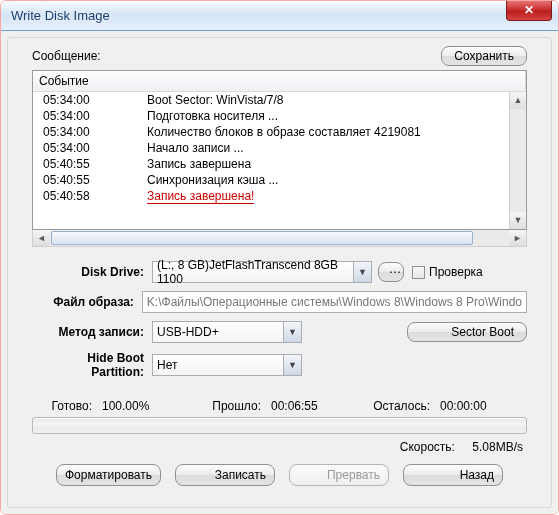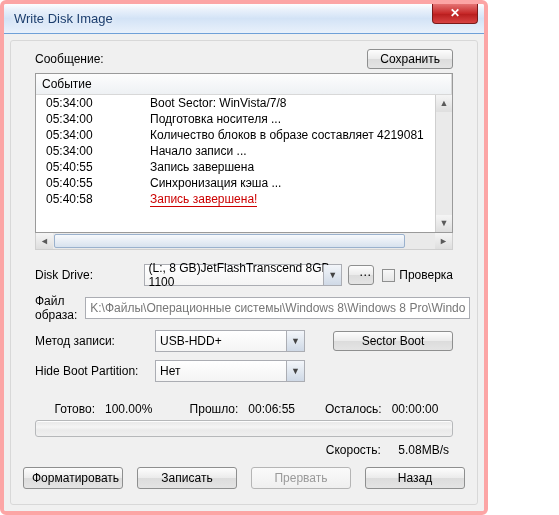--- a/index.html
+++ b/index.html
@@ -1,30 +1,30 @@
 <!DOCTYPE html>
 <html><head>
 <meta charset="utf-8">
 <style>
 * { box-sizing: border-box; margin: 0; padding: 0; font-family: "Segoe UI", Tahoma, sans-serif; font-size: 12px; }
 body { background: #fff; width: 559px; height: 515px; overflow: hidden; }
 
-.window { width: 488px; height: 515px; border: 4px solid #fca5a5; border-radius: 6px; overflow: hidden; background: #fff; position: relative; }
+.window { width: 559px; height: 515px; border: 1px solid #fca5a5; border-radius: 6px; overflow: hidden; background: #fff; position: relative; }
 
 .titlebar { height: 30px; background: linear-gradient(#fdfeff 0%, #e9f1fb 20%, #d3e3f6 50%, #e9f1fb 100%); display: flex; align-items: center; padding-left: 10px; border-bottom: 1px solid #6fa0d8; position: relative; }
 .titlebar .title { color: #1c3e6e; font-size: 13px; text-shadow: 0 0 6px #fff; }
 .close-btn { position: absolute; right: 6px; top: 0; width: 46px; height: 20px; background: linear-gradient(#e57373, #c62828 50%, #b71c1c 51%, #d84343 100%); border: 1px solid #7a1a1a; border-top: none; border-radius: 0 0 4px 4px; color: #fff; text-align: center; line-height: 18px; font-weight: bold; font-size: 12px; cursor: default; }
 
 .client { position: absolute; top: 30px; left: 0; right: 0; bottom: 0; background: #f0f0f0; padding: 6px; }
 .inner { border: 1px solid #d8d8d8; border-radius: 3px; height: 100%; background: #f0f0f0; padding: 8px 24px 6px; display: flex; flex-direction: column; }
 
 .row-top { display: flex; align-items: center; margin-bottom: 4px; }
 .row-top .msg { flex: 1; }
 
-.btn { background: linear-gradient(#fdfdfd, #ebebeb 50%, #dcdcdc 51%, #e4e4e4 100%); border: 1px solid #8e8f8f; border-radius: 3px; padding: 2px 12px; min-width: 78px; text-align: center; cursor: default; font-size: 12px; color: #000; }
+.btn { background: linear-gradient(#fdfdfd, #ebebeb 50%, #dcdcdc 51%, #e4e4e4 100%); border: 1px solid #8e8f8f; border-radius: 8px; padding: 2px 12px; min-width: 78px; text-align: right; cursor: default; font-size: 12px; color: #000; }
 .btn.small { min-width: 0; padding: 2px 10px; }
 .btn.disabled { color: #9a9a9a; border-color: #b5b5b5; background: linear-gradient(#fafafa,#efefef); }
 
 .log { border: 1px solid #9a9a9a; background: #fff; height: 160px; margin-bottom: 0; display: flex; flex-direction: column; }
 .log-head { display: flex; border-bottom: 1px solid #d8d8d8; background: linear-gradient(#fdfdfd,#eef1f4); }
 .log-head .col { padding: 3px 6px; border-right: 1px solid #d8d8d8; }
 .col-time { width: 108px; }
 .col-event { flex: 1; }
 .log-body { flex: 1; overflow: hidden; position: relative; }
 .log-rows { position: absolute; inset: 0; }
@@ -35,21 +35,21 @@
 .vscroll { position: absolute; right: 0; top: 0; bottom: 0; width: 17px; background: #eaeaea; border-left: 1px solid #cfcfcf; }
 .vscroll .up, .vscroll .dn { position: absolute; left: 0; right: 0; height: 17px; background: linear-gradient(#f5f5f5,#dedede); text-align: center; font-size: 9px; color: #5a5a5a; line-height: 17px; }
 .vscroll .up { top: 0; } .vscroll .dn { bottom: 0; }
 
 .hscroll { height: 17px; background: #eaeaea; border: 1px solid #cfcfcf; border-top: none; display: flex; margin-bottom: 14px; }
 .hscroll .hb { width: 17px; background: linear-gradient(#f5f5f5,#dedede); text-align: center; font-size: 9px; color: #5a5a5a; line-height: 16px; }
 .hscroll .track { flex: 1; position: relative; }
 .hscroll .thumb { position: absolute; left: 1px; top: 1px; bottom: 1px; width: 92%; background: linear-gradient(#f7f9fc,#d8e2ee); border: 1px solid #9ab1cd; border-radius: 2px; }
 
 .form-row { display: flex; align-items: center; margin-bottom: 8px; }
-.form-row .lbl { width: 120px; text-align: left; padding-right: 8px; }
+.form-row .lbl { width: 120px; text-align: right; padding-right: 8px; font-weight: bold; }
 .combo, .textfld { border: 1px solid #abadb3; background: linear-gradient(#fff,#f4f4f4); height: 22px; display: flex; align-items: center; padding: 0 4px; position: relative; }
 .combo { width: 220px; }
 .combo .arrow { position: absolute; right: 0; top: 0; bottom: 0; width: 18px; background: linear-gradient(#f3f6fa,#cfd9e6); border-left: 1px solid #abadb3; text-align: center; line-height: 20px; font-size: 9px; color: #444; }
 .textfld { flex: 1; color: #777; background: #fff; }
 .textfld span { white-space: nowrap; overflow: hidden; }
 
 .chk { display: flex; align-items: center; gap: 4px; margin-left: 8px; }
 .chk .box { width: 13px; height: 13px; border: 1px solid #8e8f8f; background: linear-gradient(#f8f8f8,#e6e6e6); }
 
 .status-row { display: flex; margin: 6px 0 4px; gap: 12px; }

